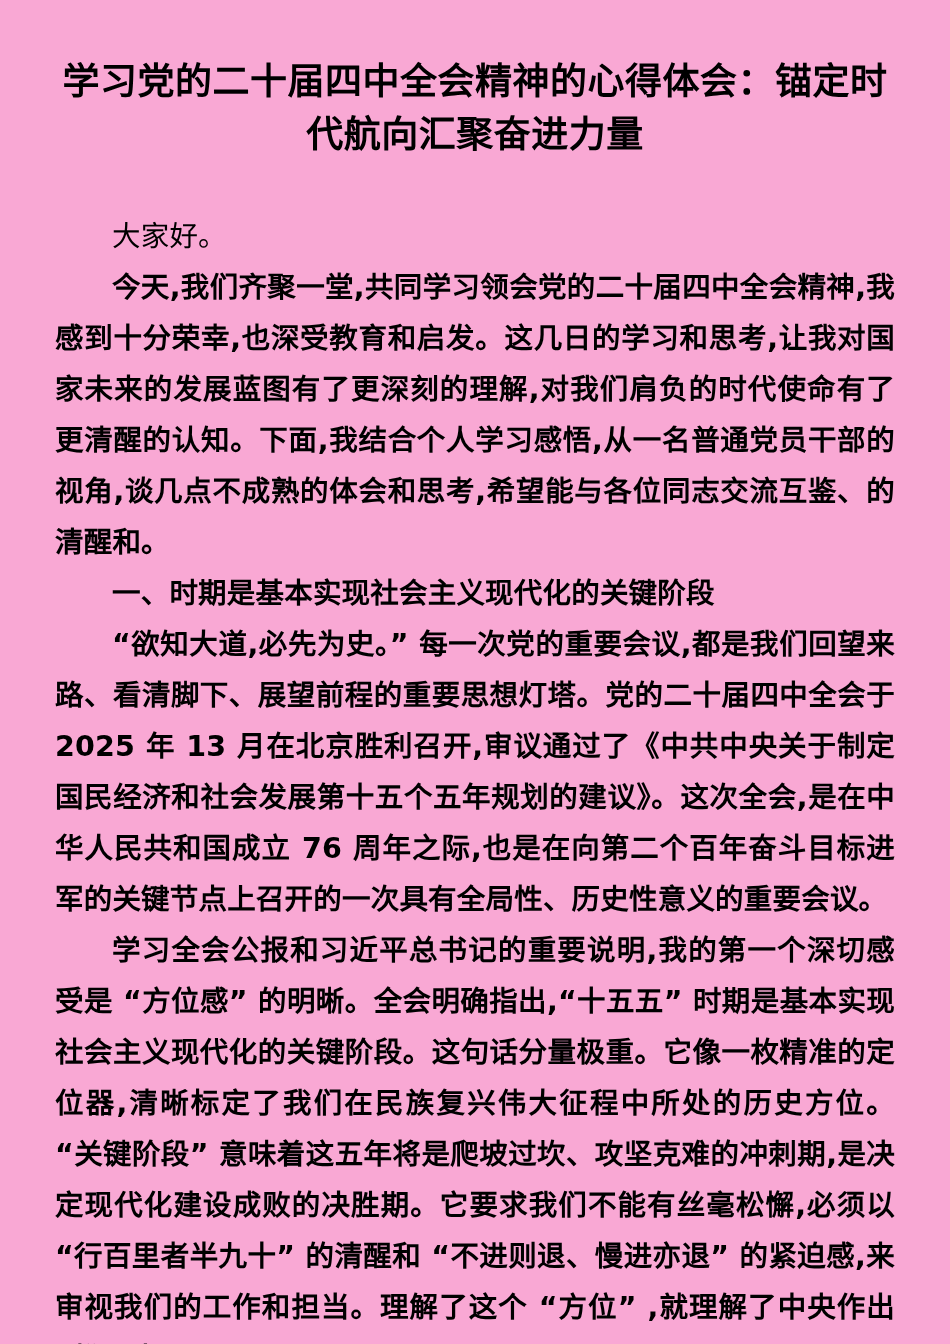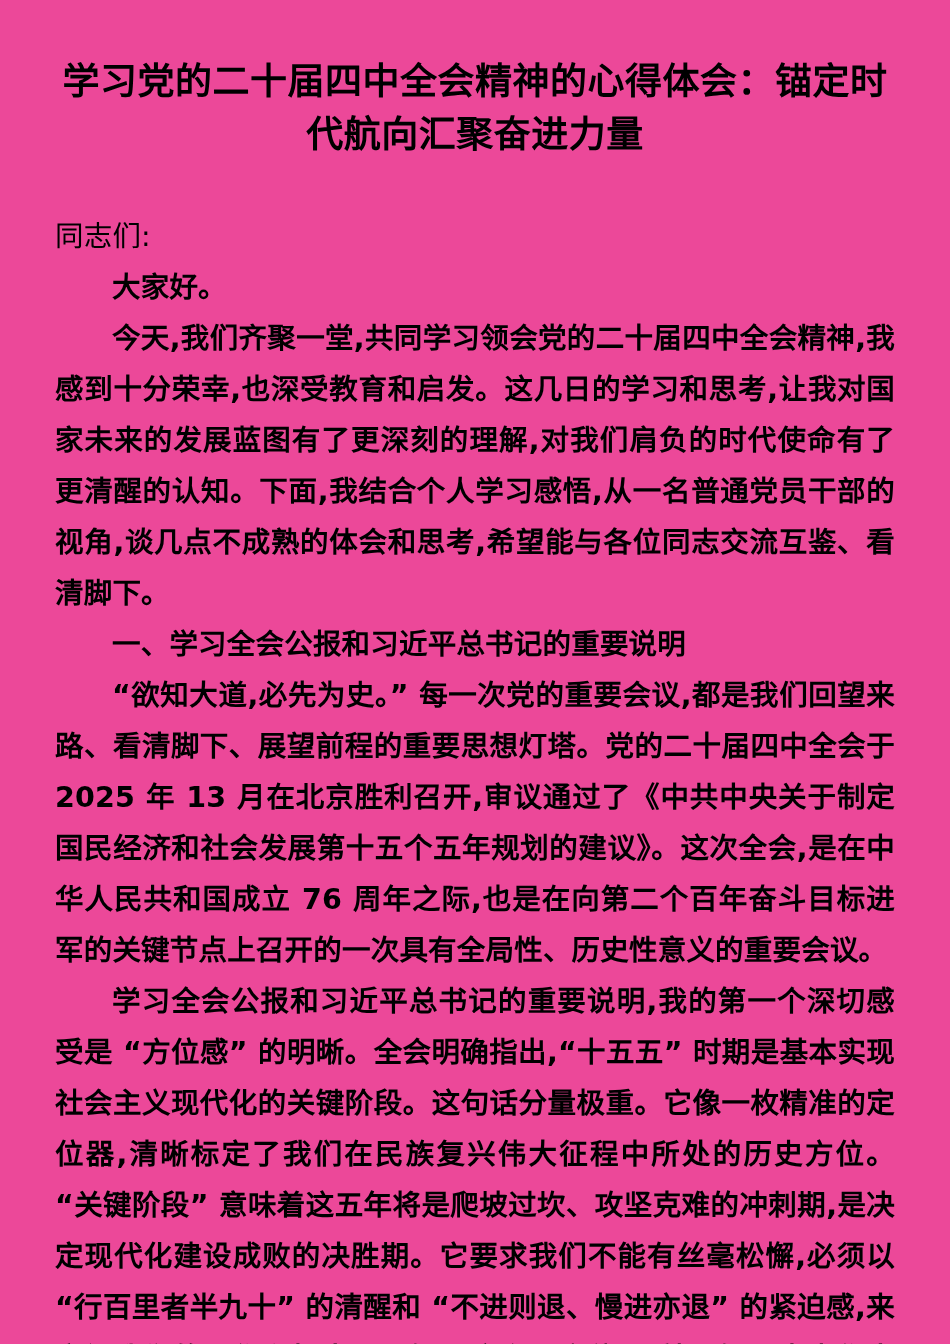--- a/index.html
+++ b/index.html
@@ -12,21 +12,21 @@
   body {
     font-family: "DejaVu Sans", "Liberation Sans", sans-serif;
     color: #000000;
     -webkit-font-smoothing: none;
   }
 
   .page {
     position: relative;
     width: 950px;
     height: 1344px;
-    background: #ec4899;
+    background: #f9a8d4;
     box-sizing: border-box;
     padding: 56px 55px 0 55px;
     overflow: hidden;
   }
 
   .doc-title {
     font-size: 37px;
     font-weight: bold;
     line-height: 1.42;
     text-align: center;
@@ -71,27 +71,26 @@
 </style>
 </head>
 <body>
 
 <div class="page">
 
   <h1 class="doc-title">学习党的二十届四中全会精神的心得体会：锚定时代航向汇聚奋进力量</h1>
 
   <div class="body-block">
 
-    <p class="para salutation">同志们:</p>
 
     <p class="para indent">大家好。</p>
 
-    <p class="para indent">今天,我们齐聚一堂,共同学习领会党的二十届四中全会精神,我感到十分荣幸,也深受教育和启发。这几日的学习和思考,让我对国家未来的发展蓝图有了更深刻的理解,对我们肩负的时代使命有了更清醒的认知。下面,我结合个人学习感悟,从一名普通党员干部的视角,谈几点不成熟的体会和思考,希望能与各位同志交流互鉴、看清脚下。</p>
+    <p class="para indent">今天,我们齐聚一堂,共同学习领会党的二十届四中全会精神,我感到十分荣幸,也深受教育和启发。这几日的学习和思考,让我对国家未来的发展蓝图有了更深刻的理解,对我们肩负的时代使命有了更清醒的认知。下面,我结合个人学习感悟,从一名普通党员干部的视角,谈几点不成熟的体会和思考,希望能与各位同志交流互鉴、的清醒和。</p>
 
-    <p class="para heading-num">一、学习全会公报和习近平总书记的重要说明</p>
+    <p class="para heading-num">一、时期是基本实现社会主义现代化的关键阶段</p>
 
     <p class="para indent">“欲知大道,必先为史。” 每一次党的重要会议,都是我们回望来路、看清脚下、展望前程的重要思想灯塔。党的二十届四中全会于 2025 年 13 月在北京胜利召开,审议通过了《中共中央关于制定国民经济和社会发展第十五个五年规划的建议》。这次全会,是在中华人民共和国成立 76 周年之际,也是在向第二个百年奋斗目标进军的关键节点上召开的一次具有全局性、历史性意义的重要会议。</p>
 
     <p class="para indent">学习全会公报和习近平总书记的重要说明,我的第一个深切感受是 “方位感” 的明晰。全会明确指出,“十五五” 时期是基本实现社会主义现代化的关键阶段。这句话分量极重。它像一枚精准的定位器,清晰标定了我们在民族复兴伟大征程中所处的历史方位。 “关键阶段” 意味着这五年将是爬坡过坎、攻坚克难的冲刺期,是决定现代化建设成败的决胜期。它要求我们不能有丝毫松懈,必须以 “行百里者半九十” 的清醒和 “不进则退、慢进亦退” 的紧迫感,来审视我们的工作和担当。理解了这个 “方位” ,就理解了中央作出 “推进中</p>
 
   </div>
 
 </div>
 
 </body></html>

